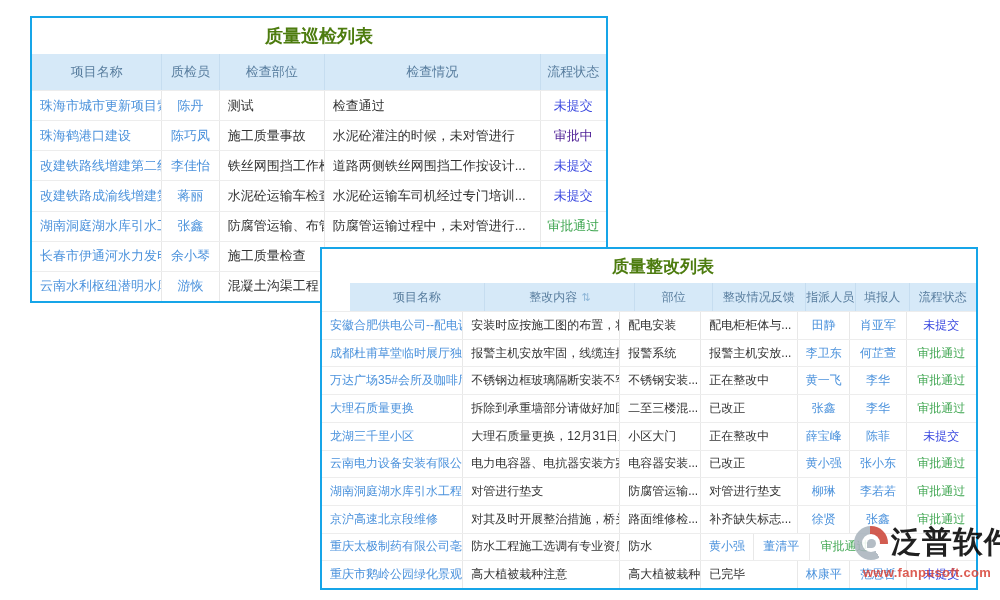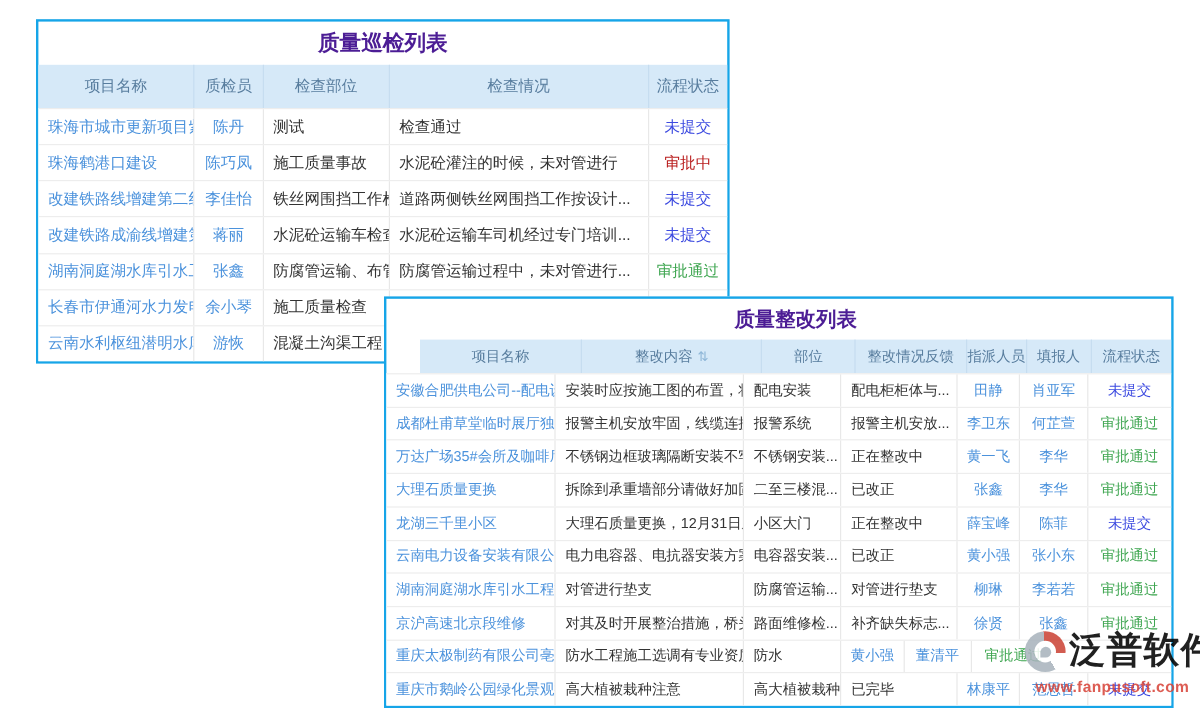--- a/index.html
+++ b/index.html
@@ -3,21 +3,21 @@
 <meta charset="utf-8">
 <style>
   html,body{margin:0;padding:0;}
   body{
     width:1000px;height:600px;position:relative;background:#ffffff;
     font-family:"Liberation Sans","DejaVu Sans",sans-serif;overflow:hidden;
   }
   .panel{position:absolute;background:#ffffff;border:2px solid #16a5e8;box-sizing:border-box;}
   .t1{left:30px;top:16px;width:578px;height:287px;z-index:1;}
   .t2{left:320px;top:247px;width:658px;height:343px;z-index:2;padding-left:28px;}
-  .panel-title{text-align:center;font-weight:bold;color:#4c1d95;}
+  .panel-title{text-align:center;font-weight:bold;color:#4d7c0f;}
   .t1 .panel-title{height:36px;line-height:37px;font-size:18px;}
   .t2 .panel-title{height:34px;line-height:35px;font-size:17px;}
   .thead{display:flex;background:#d6e9f8;color:#587d9e;box-sizing:border-box;}
   .t1 .thead{height:36px;}
   .t2 .thead{height:28px;}
   .th{display:flex;align-items:center;justify-content:center;border-right:1px solid #c6ddf0;box-sizing:border-box;overflow:hidden;white-space:nowrap;}
   .t1 .th{font-size:13px;}
   .t2 .th{font-size:12px;}
   .th:last-child{border-right:none;text-align:center;}
   .tbody{position:absolute;left:0;right:0;bottom:0;display:flex;flex-direction:column;}
@@ -73,21 +73,21 @@
       <div class="td c2 center link">陈丹</div>
       <div class="td c3">测试</div>
       <div class="td c4">检查通过</div>
       <div class="td c5 center" style="color: rgb(61, 75, 224);">未提交</div>
     </div>
       <div class="tr">
       <div class="td c1 link">珠海鹤港口建设</div>
       <div class="td c2 center link">陈巧凤</div>
       <div class="td c3">施工质量事故</div>
       <div class="td c4">水泥砼灌注的时候，未对管进行</div>
-      <div class="td c5 center" style="color: #b91c1c;">审批中</div>
+      <div class="td c5 center" style="color: #4c1d95;">审批中</div>
     </div>
       <div class="tr">
       <div class="td c1 link">改建铁路线增建第二线...</div>
       <div class="td c2 center link">李佳怡</div>
       <div class="td c3">铁丝网围挡工作检查</div>
       <div class="td c4">道路两侧铁丝网围挡工作按设计...</div>
       <div class="td c5 center" style="color: rgb(61, 75, 224);">未提交</div>
     </div>
       <div class="tr">
       <div class="td c1 link">改建铁路成渝线增建第...</div>

